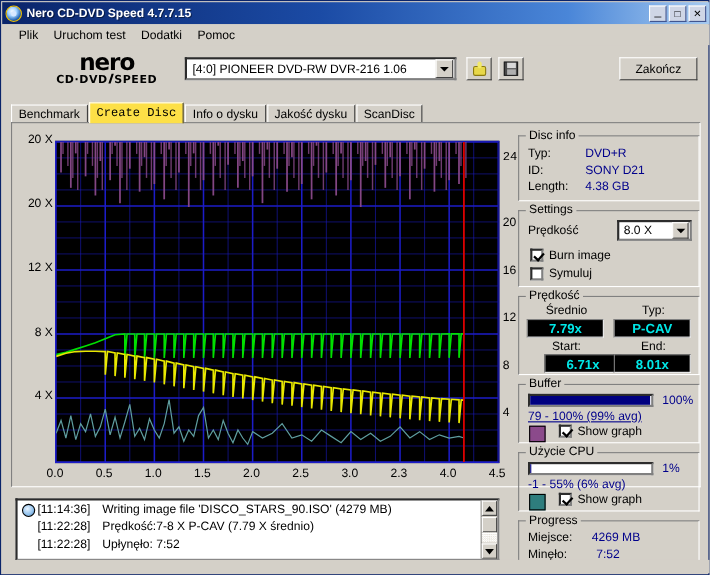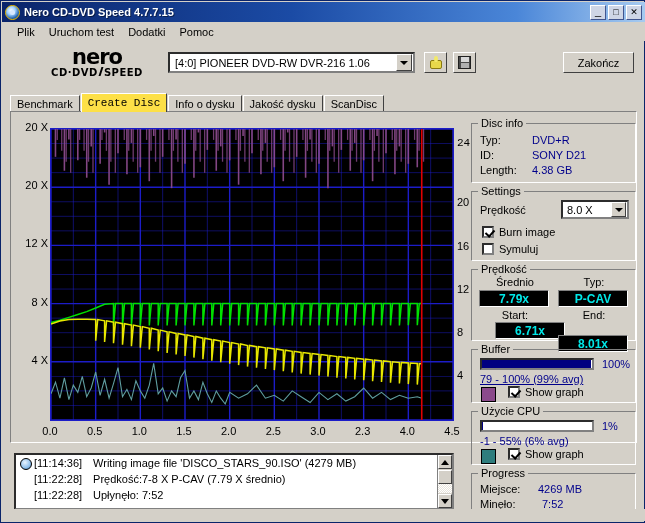--- a/index.html
+++ b/index.html
@@ -498,21 +498,21 @@
 
   <div class="grp" style="left:470px;top:268px;width:165px;height:72px;">
     <div class="cap">Prędkość</div>
     <div class="lcdcap" style="left:6px;top:6px;width:74px;">Średnio</div>
     <div class="lcd" style="left:7px;top:20px;width:70px;height:17px;">7.79x</div>
     <div class="lcdcap" style="left:85px;top:6px;width:74px;">Typ:</div>
     <div class="lcd" style="left:86px;top:20px;width:70px;height:17px;">P-CAV</div>
     <div class="lcdcap" style="left:6px;top:39px;width:74px;">Start:</div>
     <div class="lcd" style="left:23px;top:52px;width:70px;height:17px;">6.71x</div>
     <div class="lcdcap" style="left:85px;top:39px;width:74px;">End:</div>
-    <div class="lcd" style="left:86px;top:65px;width:70px;height:17px;">8.01x</div>
+    <div class="lcd" style="left:86px;top:52px;width:70px;height:17px;">8.01x</div>
   </div>
 
   <div class="grp" style="left:470px;top:348px;width:165px;height:54px;">
     <div class="cap">Buffer</div>
     <div class="pbar" style="left:8px;top:8px;width:114px;height:12px;">
       <i id="buffer-fill" style="width: 99%;"></i>
     </div>
     <div class="pct" style="left:130px;top:8px;">100%</div>
     <div class="pct" style="left:8px;top:23px;text-decoration:underline;">79 - 100% (99% avg)</div>
     <div class="swatch" id="buffer-swatch" style="left: 9px; top: 37px; background: rgb(139, 74, 139);"></div>

